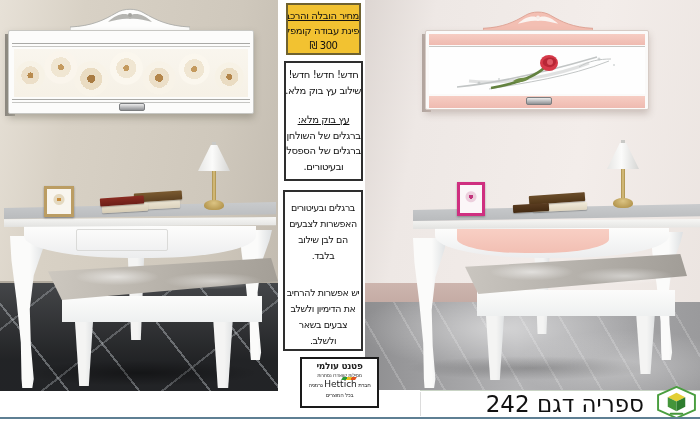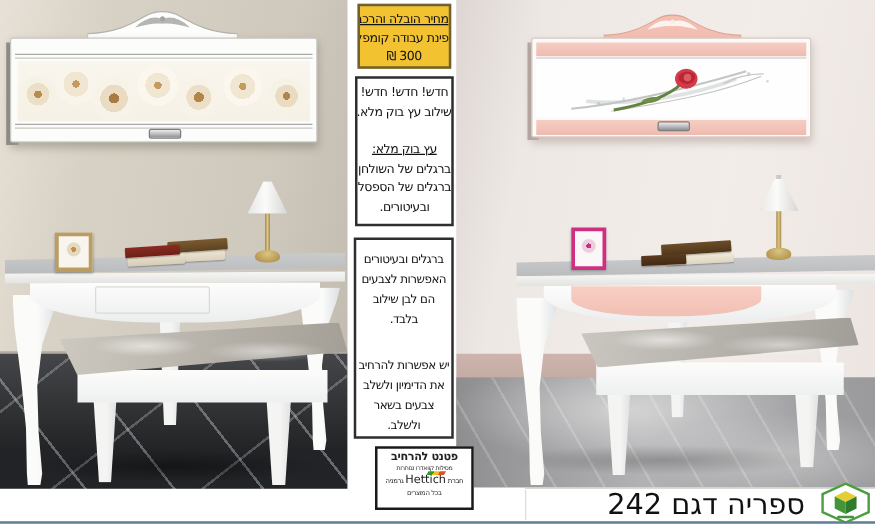--- a/index.html
+++ b/index.html
@@ -316,21 +316,21 @@
     <div>האפשרות לצבעים</div>
     <div>הם לבן שילוב</div>
     <div>בלבד.</div>
     <div class="p2">יש אפשרות להרחיב</div>
     <div>את הדימיון ולשלב</div>
     <div>צבעים בשאר</div>
     <div>ולשלב.</div>
   </div>
 
   <div id="patent-box" class="abs">
-    <div class="pb-title">פטנט להרחיב</div>
+    <div class="pb-title">פטנט עולמי</div>
     <div class="pb-sub">מסילות קוואדרו נסתרות</div>
     <div class="pb-co">
       <span>חברת</span>
       <span class="brand-wrap"><span class="stripes"></span><span class="brand">Hettich</span></span>
       <span>גרמניה</span>
     </div>
     <div class="pb-foot">בכל המוצרים</div>
   </div>
 
   <div id="footer" class="abs"></div>

